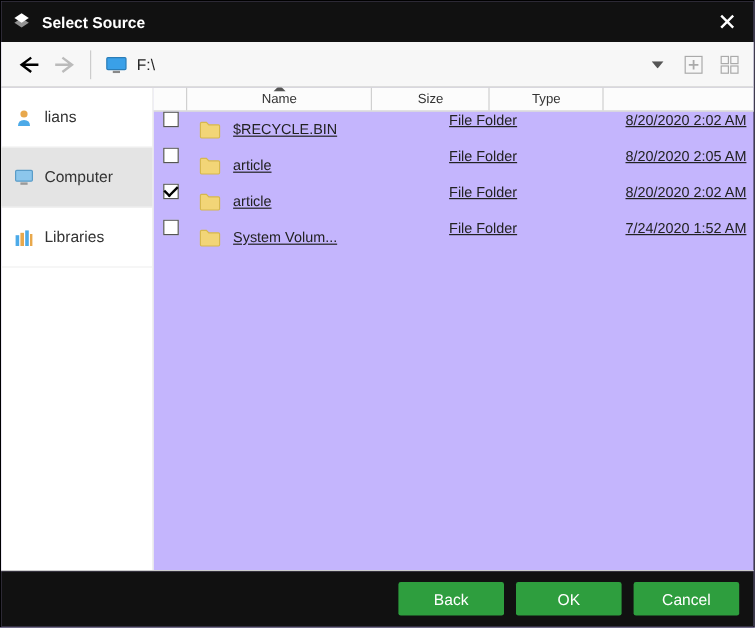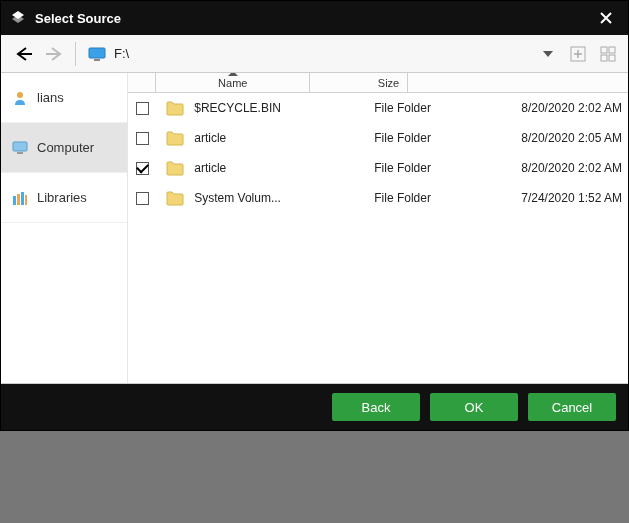--- a/index.html
+++ b/index.html
@@ -1,17 +1,17 @@
 <!DOCTYPE html>
 <html><head>
 <meta charset="utf-8">
 <style>
 * { box-sizing: border-box; margin: 0; padding: 0; font-family: "Segoe UI", Arial, sans-serif; }
 body { background: #777; width: 629px; height: 523px; overflow: hidden; }
-.window { width: 629px; height: 431px; background: #ffffff; display: flex; flex-direction: column; border: 1px solid #000; }
+.window { width: 629px; height: 523px; background: #c4b5fd; display: flex; flex-direction: column; border: 1px solid #000; }
 .titlebar { height: 34px; background: #111; color: #fff; display: flex; align-items: center; padding: 0 8px; }
 .titlebar .logo { width: 18px; height: 18px; margin-right: 8px; display:flex; align-items:center; justify-content:center; }
 .titlebar .title { font-size: 13px; font-weight: 600; flex: 1; }
 .titlebar .close { width: 28px; height: 28px; display:flex; align-items:center; justify-content:center; cursor:pointer; }
 .toolbar { height: 38px; border-bottom: 1px solid #ccc; display: flex; align-items: center; padding: 0 8px; background: #f7f7f7; position: relative; }
 .toolbar .navbtn { width: 30px; height: 28px; display: flex; align-items: center; justify-content: center; cursor: pointer; }
 .toolbar .sep { width: 1px; height: 24px; background: #ccc; margin: 0 6px; }
 .toolbar .path { flex: 1; display: flex; align-items: center; padding: 0 6px; font-size: 13px; color: #222; }
 .toolbar .drive-icon { width: 18px; height: 14px; margin-right: 8px; }
 .toolbar .rightbtn { width: 24px; height: 24px; display: flex; align-items: center; justify-content: center; margin-left: 6px; cursor:pointer; color:#888; }
@@ -19,25 +19,25 @@
 .sidebar { width: 138px; background: #fff; border-right: 1px solid #e6e6e6; }
 .sidebar .item { height: 50px; display: flex; align-items: center; padding: 0 10px; font-size: 13px; color: #333; cursor: pointer; border-bottom: 1px solid #f0f0f0; }
 .sidebar .item.active { background: #e4e4e4; }
 .sidebar .item .sicon { width: 18px; height: 18px; margin-right: 8px; display:flex; align-items:center; justify-content:center; }
 .filelist { flex: 1; display: flex; flex-direction: column; min-height: 0; }
 .columns { height: 20px; border-bottom: 1px solid #d0d0d0; display: flex; font-size: 11px; color: #333; background: #fcfcfc; }
 .columns .col { border-right: 1px solid #d0d0d0; display: flex; align-items: center; padding: 0 8px; position: relative; overflow: hidden; white-space: nowrap; }
 .columns .col.sorted::after { content:""; position:absolute; top:-2px; left:50%; transform:translateX(-50%); border-left:5px solid transparent; border-right:5px solid transparent; border-bottom:5px solid #555; }
 .col-checkbox { width: 28px; }
 .col-name { width: 154px; justify-content: center; }
-.col-size { width: 98px; justify-content: flex-end; }
+.col-size { width: 98px; justify-content: center; }
 .col-type { width: 95px; justify-content: center; }
 .col-date { flex: 1; justify-content: center; }
 .rows { flex: 1; overflow: auto; }
-.row { height: 30px; display: flex; align-items: center; font-size: 12px; color: #222; }
+.row { height: 30px; display: flex; font-size: 12px; color: #222; text-decoration: underline; }
 .row .cell { padding: 0 6px; overflow: hidden; white-space: nowrap; text-overflow: ellipsis; }
 .row .c-check { width: 28px; display:flex; justify-content:center; }
 .row .c-name { width: 200px; display:flex; align-items:center; }
 .row .c-name .ficon { width: 18px; height: 16px; margin: 0 10px 0 4px; flex-shrink: 0; }
 .row .c-size { width: 0px; }
 .row .c-type { width: 147px; }
 .row .c-date { flex: 1; }
 .checkbox { width: 13px; height: 13px; border: 1px solid #555; background: #fff; display:flex; align-items:center; justify-content:center; cursor:pointer; }
 .checkbox.checked::after { content:""; width:9px; height:5px; border-left:2px solid #000; border-bottom:2px solid #000; transform: rotate(-45deg) translate(1px,-1px); }
 .footer { height: 46px; background: #111; display: flex; align-items: center; justify-content: flex-end; padding: 12px 12px; gap: 10px; }
@@ -139,20 +139,23 @@
 
     <div class="filelist">
       <div class="columns">
         <div class="col col-checkbox"></div>
         <div class="col col-name sorted">
             <span>Name</span>
           </div>
         <div class="col col-size">
             <span>Size</span>
           </div>
+        <div class="col col-type">
+            <span>Type</span>
+          </div>
       </div>
       <div class="rows" id="rows">
           <div class="row">
             <div class="cell c-check">
               <span class="checkbox"></span>
             </div>
             <div class="cell c-name">
               <span class="ficon"><svg width="18" height="16" viewBox="0 0 18 16">
                   <path d="M1 3 Q1 2 2 2 L6 2 L8 4 L16 4 Q17 4 17 5 L17 14 Q17 15 16 15 L2 15 Q1 15 1 14 Z" fill="#f2d577" stroke="#d6b84e"></path>
                 </svg></span>

